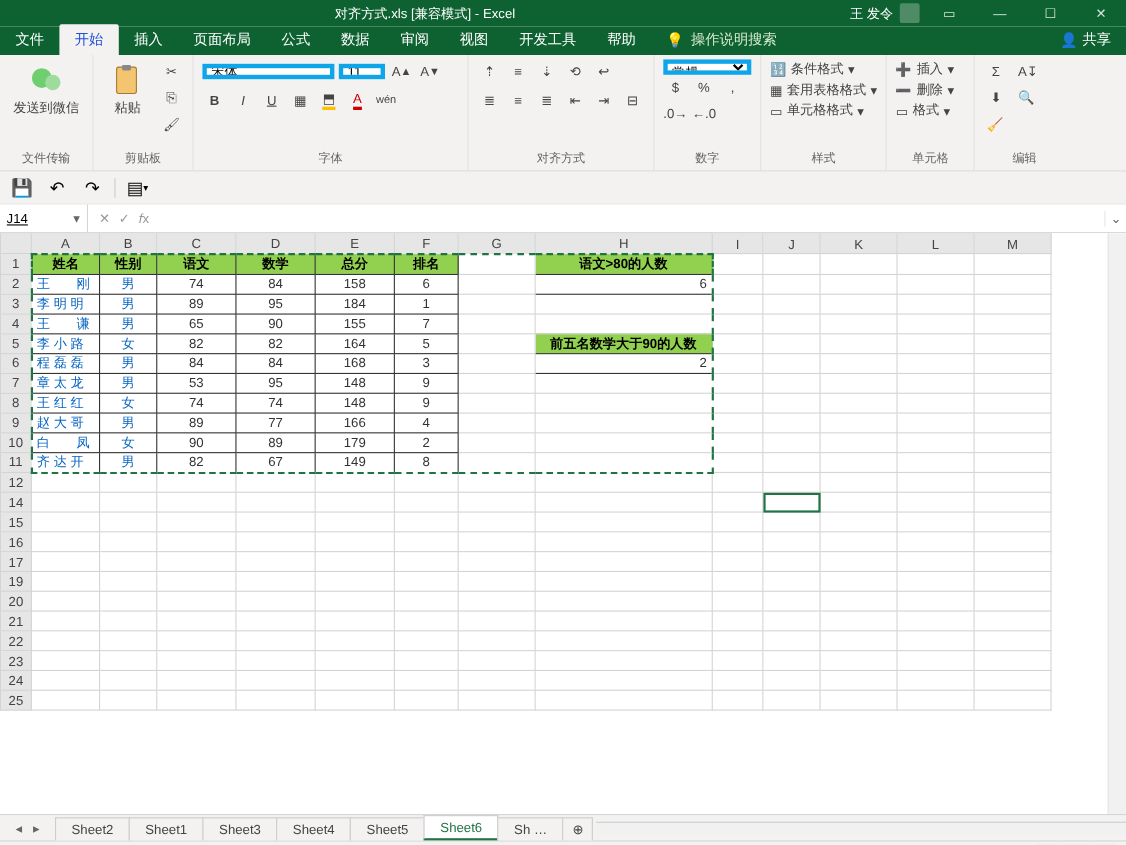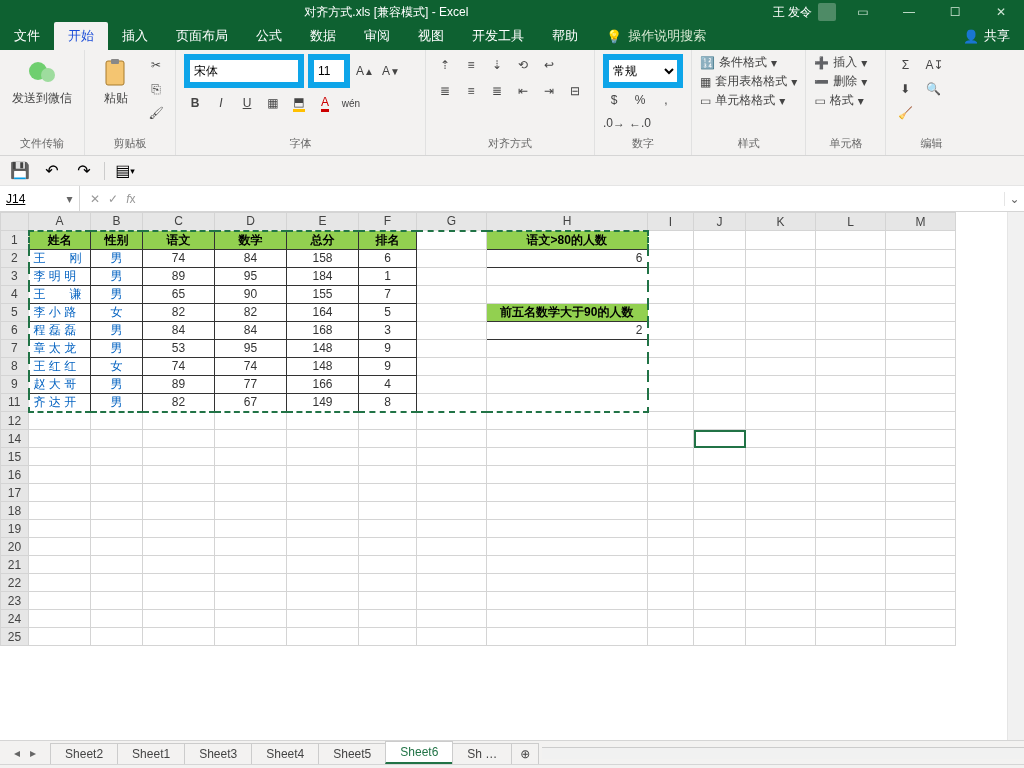--- a/index.html
+++ b/index.html
@@ -15,21 +15,21 @@
 .tabs .tab.active { background:#f3f2f1; color:#1d4ed8; border-radius:2px 2px 0 0; }
 .tabs .right { margin-left:auto; padding:5px 14px; display:flex; align-items:center; gap:4px; }
 .ribbon { background:#f3f2f1; border-bottom:1px solid #d5d5d5; display:flex; height:106px; font-size:12px; color:#444; }
 .ribbon .group { border-right:1px solid #e1e1e1; padding:4px 8px 0; display:flex; flex-direction:column; justify-content:space-between; }
 .ribbon .group .glabel { text-align:center; font-size:11px; color:#666; padding:2px 0 4px; }
 .ribbon .controls { display:flex; gap:6px; align-items:flex-start; flex-wrap:wrap; }
 .ribbon .bigbtn { display:flex; flex-direction:column; align-items:center; justify-content:center; gap:2px; padding:2px 4px; min-width:46px; }
 .ribbon .bigbtn .ic { width:32px; height:32px; display:flex; align-items:center; justify-content:center; }
 .ribbon .stack { display:flex; flex-direction:column; gap:2px; }
 .ribbon .row { display:flex; gap:4px; align-items:center; }
-.ribbon select,.ribbon input { border:6px solid #0ea5e9; background:#fff; font-size:12px; height:34px; }
+.ribbon select,.ribbon input { border:4px solid #0ea5e9; background:#fff; font-size:12px; height:14px; }
 .ribbon .fontname { width:120px; padding:0 4px; }
 .ribbon .fontsize { width:42px; padding:0 4px; }
 .ribbon .smbtn { width:22px; height:22px; display:flex; align-items:center; justify-content:center; border:1px solid transparent; }
 .ribbon svg { display:block; }
 .qat { height:30px; background:#f3f2f1; display:flex; align-items:center; padding:0 8px; gap:8px; border-bottom:1px solid #e5e5e5; }
 .qat .qbtn { width:24px; height:24px; display:flex; align-items:center; justify-content:center; }
 .fbar { height:26px; display:flex; align-items:center; border-bottom:1px solid #d5d5d5; font-size:12px; background:#fff; }
 .fbar .namebox { width:80px; border-right:1px solid #d5d5d5; padding:0 6px; height:100%; display:flex; align-items:center; }
 .fbar .namebox input { border:none; width:60px; outline:none; font-size:12px;text-decoration:underline; }
 .fbar .ddl { width:18px; text-align:center; color:#666; }
@@ -458,20 +458,36 @@
           <td class="databox">4</td>
           <td class=""></td>
           <td class="marchright"></td>
           <td class=""></td>
           <td class=""></td>
           <td class=""></td>
           <td class=""></td>
           <td class=""></td>
         </tr>
         <tr>
+          <th class="rowh">10</th>
+          <td class="databox linkblue marchleft" style="text-align:left;padding-left:4px">白　　凤</td>
+          <td class="databox linkblue" style="text-align:center">女</td>
+          <td class="databox">90</td>
+          <td class="databox">89</td>
+          <td class="databox">179</td>
+          <td class="databox">2</td>
+          <td class=""></td>
+          <td class="marchright"></td>
+          <td class=""></td>
+          <td class=""></td>
+          <td class=""></td>
+          <td class=""></td>
+          <td class=""></td>
+        </tr>
+        <tr>
           <th class="rowh">11</th>
           <td class="databox linkblue marchbot marchleft" style="text-align:left;padding-left:4px">齐 达 开</td>
           <td class="databox linkblue marchbot" style="text-align:center">男</td>
           <td class="databox marchbot">82</td>
           <td class="databox marchbot">67</td>
           <td class="databox marchbot">149</td>
           <td class="databox marchbot">8</td>
           <td class="marchbot"></td>
           <td class="marchbot marchright"></td>
           <td class=""></td>
@@ -554,36 +570,20 @@
           <td class=""></td>
           <td class=""></td>
           <td class=""></td>
           <td class=""></td>
           <td class=""></td>
           <td class=""></td>
           <td class=""></td>
           <td class=""></td>
         </tr>
         <tr>
-          <th class="rowh">18</th>
-          <td class=""></td>
-          <td class=""></td>
-          <td class=""></td>
-          <td class=""></td>
-          <td class=""></td>
-          <td class=""></td>
-          <td class=""></td>
-          <td class=""></td>
-          <td class=""></td>
-          <td class=""></td>
-          <td class=""></td>
-          <td class=""></td>
-          <td class=""></td>
-        </tr>
-        <tr>
           <th class="rowh">19</th>
           <td class=""></td>
           <td class=""></td>
           <td class=""></td>
           <td class=""></td>
           <td class=""></td>
           <td class=""></td>
           <td class=""></td>
           <td class=""></td>
           <td class=""></td>

